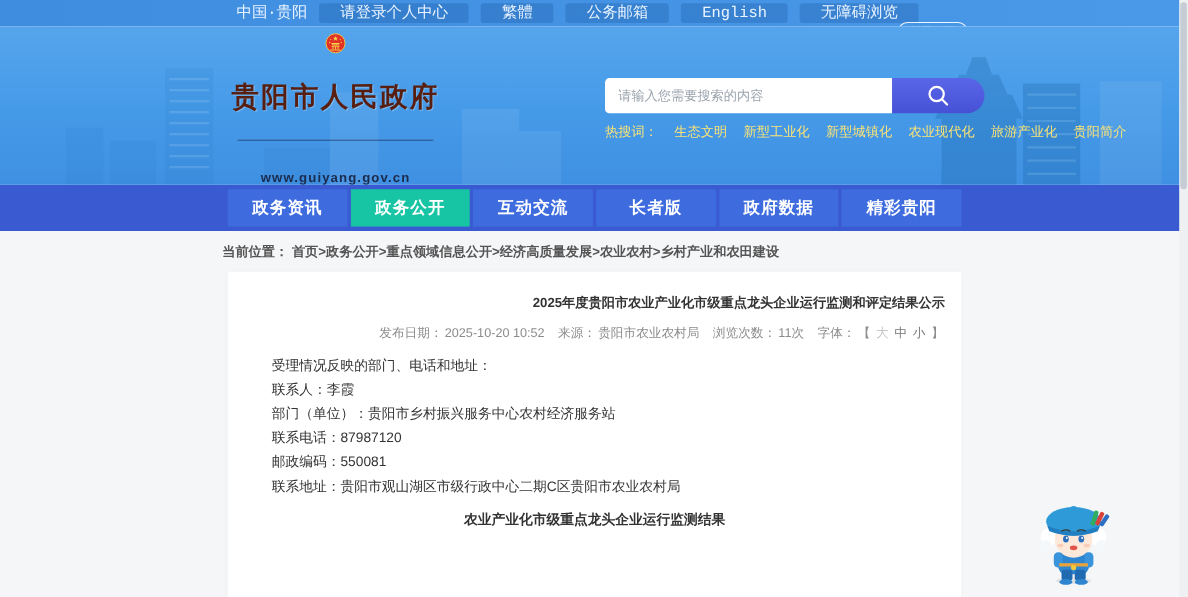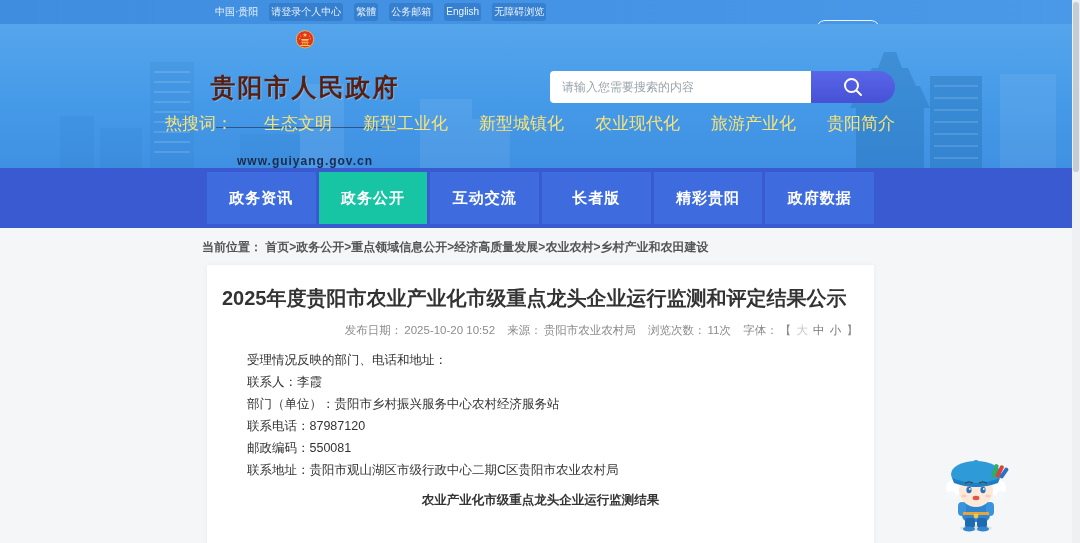--- a/index.html
+++ b/index.html
@@ -8,22 +8,22 @@
     width:1080px; height:543px; overflow:hidden;
     font-family:"Liberation Sans","DejaVu Sans",sans-serif;
     background:#f5f6f8;
   }
   .page { position:relative; width:1080px; height:543px; overflow:hidden; }
 
   
   .topbar { height:24px; background:linear-gradient(90deg,#3f8ddf,#4a98e8); position:relative; }
   .topbar-inner { width:720px; margin:0 auto; height:100%; position:relative;
     display:flex; align-items:center; gap:11px; padding-left:35px; }
-  .tb-item { color:#eaf4ff; font-size:10px; cursor:pointer; white-space:nowrap; line-height:16px; }
-  .tb-pill { background:rgba(16,76,150,0.25); border-radius:3px; padding:1px 2px; }
+  .tb-item { color:#eaf4ff; font-size:14px; cursor:pointer; white-space:nowrap; line-height:16px;font-family:Liberation Mono, monospace; }
+  .tb-pill { background:rgba(16,76,150,0.25); border-radius:3px; padding:1px 19px; }
   .back-home { position:absolute; right:20px; top:20px; height:18px;
     background:transparent; border:1px solid rgba(255,255,255,0.9); color:#fff;
     border-radius:9px; font-size:10px; padding:0 11px; cursor:pointer; line-height:15px;
     font-family:inherit; }
 
   
   .header { height:144px; position:relative; overflow:hidden;
     background:linear-gradient(180deg,#55a5ec 0%, #459ae8 55%, #3f90e2 100%); }
   .city-svg { position:absolute; left:0; top:0; width:1080px; height:144px; }
   .header-inner { width:720px; margin:0 auto; position:relative; display:flex; height:100%; }
@@ -36,37 +36,37 @@
   .site-url { font-size:12px; font-weight:bold; color:#1b2b4c; letter-spacing:1px; margin-top:3px; }
 
   .search-col { margin-left:155px; width:345px; padding-top:47px; }
   .search-bar { display:flex; height:32px; width:345px; }
   .search-input { flex:1; border:none; outline:none; border-radius:4px 0 0 4px;
     padding:0 12px; font-size:12px; color:#333; font-family:inherit; background:#fff; }
   .search-input::placeholder { color:#9aa3ad; }
   .search-btn { width:84px; border:none; cursor:pointer;
     background:linear-gradient(180deg,#5a66e8,#4651d6); border-radius:0 16px 16px 0;
     display:flex; align-items:center; justify-content:center; }
-  .hot-row { margin-top:9px; font-size:17px; color:#f9e377; display:flex; gap:31px; white-space:nowrap;justify-content:flex-end; }
+  .hot-row { margin-top:9px; font-size:12px; color:#f9e377; display:flex; gap:15px; white-space:nowrap; }
   .hot-row a { color:#f9e377; text-decoration:none; cursor:pointer; }
 
   
-  .navbar { height:60px; background:#3a5ad2; }
+  .navbar { height:42px; background:#3a5ad2; }
   .nav-inner { width:720px; margin:0 auto; height:100%; display:flex; gap:3px; padding:4px 26px 4px 27px; }
   .nav-item { flex:1; background:#3e6cdf; color:#fff; font-size:15px; font-weight:bold;
     display:flex; align-items:center; justify-content:center; letter-spacing:1px; cursor:pointer; }
   .nav-item.active { background:#17c4a3; }
 
   
   .content { width:720px; margin:0 auto; }
   .breadcrumb { padding:11px 0 9px 22px; font-size:12px; color:#555;font-weight:bold; }
   .breadcrumb .bc-path { cursor:pointer; }
   .card { background:#fff; margin:0 26px 0 27px; padding:16px 15px 20px;
     min-height:300px; box-shadow:0 0 5px rgba(0,0,0,0.05); }
-  .art-title { text-align:left; font-size:20px; font-weight:bold; color:#333; margin:4px 0 11px; }
+  .art-title { text-align:right; font-size:12px; font-weight:bold; color:#333; margin:4px 0 11px; }
   .meta { text-align:right; font-size:11.5px; color:#8c8c8c; margin-bottom:11px; }
   .meta span { margin:0 1px; }
   .meta .gap { margin-right:8px; }
   .fs-large { color:#c7c7c7; cursor:pointer; }
   .fs-mid, .fs-small { color:#777; cursor:pointer; }
   .para { font-size:12.5px; color:#333; line-height:22px; margin:0; text-indent:2em; }
   .table-caption { text-align:center; font-weight:bold; font-size:12.5px; color:#333; margin:11px 0 7px; }
 
   
   .mascot { position:absolute; left:940px; top:452px; width:72px; height:80px; cursor:pointer; }
@@ -163,22 +163,22 @@
       </div>
     </div>
   </div>
 
   <div class="navbar">
     <div class="nav-inner">
       <div class="nav-item">政务资讯</div>
       <div class="nav-item active">政务公开</div>
       <div class="nav-item">互动交流</div>
       <div class="nav-item">长者版</div>
+      <div class="nav-item">政府数据</div>
       <div class="nav-item">精彩贵阳</div>
-      <div class="nav-item">政府数据</div>
     </div>
   </div>
 
   <div class="content">
     <div class="breadcrumb">
       <span>当前位置：</span>
       <span class="bc-path">首页&gt;政务公开&gt;重点领域信息公开&gt;经济高质量发展&gt;农业农村&gt;乡村产业和农田建设</span>
     </div>
 
     <div class="card">

